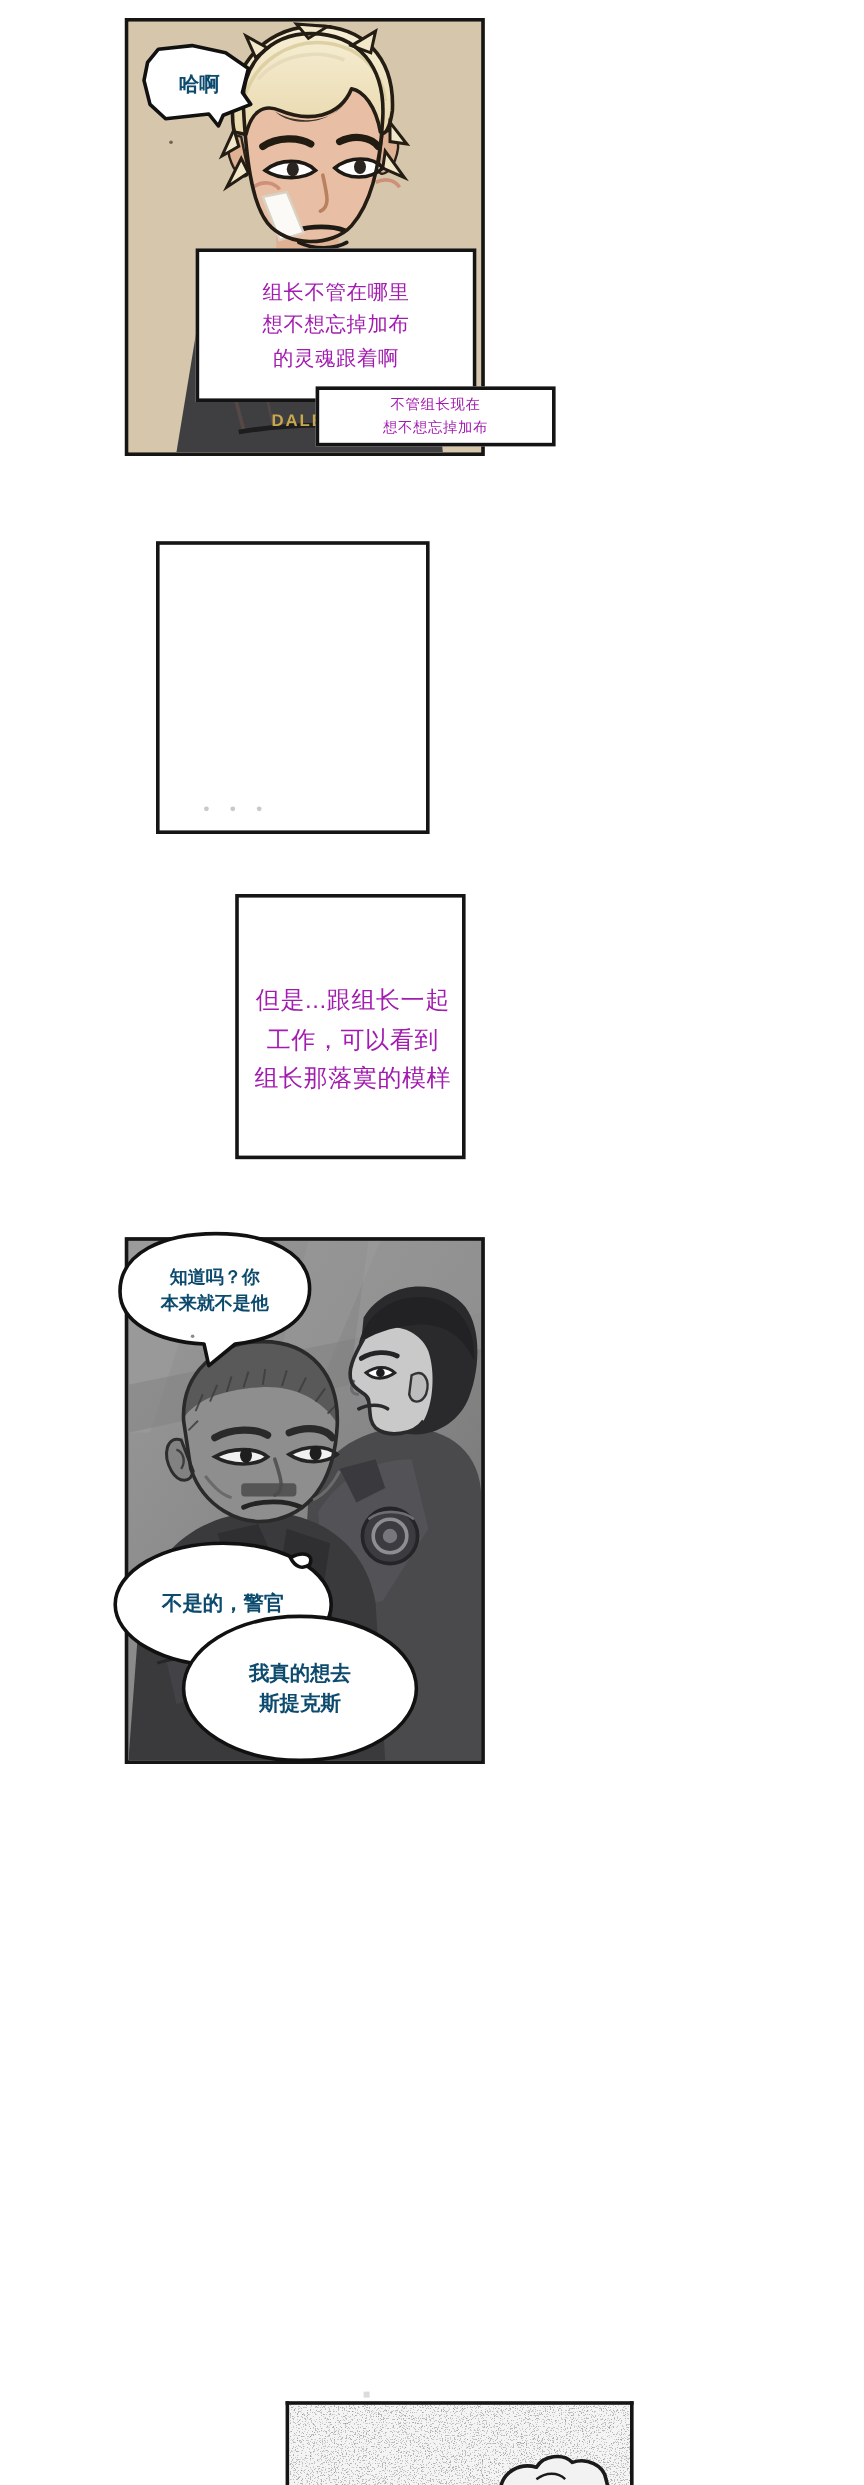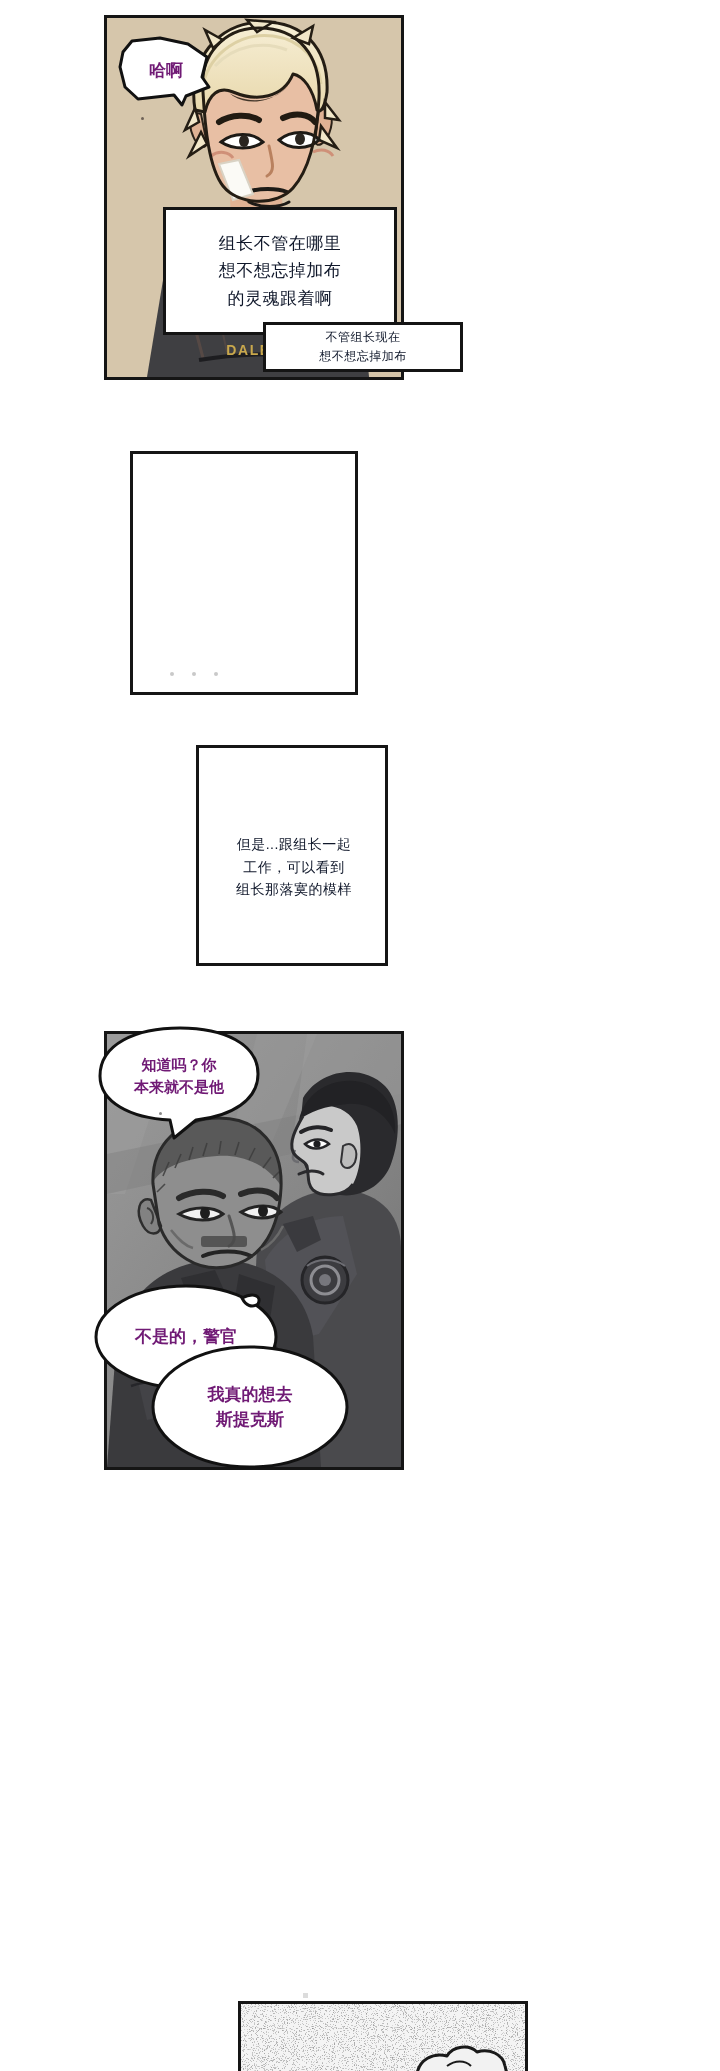--- a/index.html
+++ b/index.html
@@ -11,28 +11,28 @@
   }
   .page{position:relative;width:720px;height:2071px;background:#fff;}
 
   
   .panel{position:absolute;box-sizing:border-box;border:3px solid #151515;overflow:hidden;}
 
   
   .textbox{
     position:absolute;box-sizing:border-box;background:#fff;border:3px solid #141414;
     display:flex;flex-direction:column;align-items:center;justify-content:center;
-    color:#0f172a;letter-spacing:.5px;z-index:40;
+    color:#a21caf;letter-spacing:.5px;z-index:40;
   }
   .textbox .ln{line-height:1.62;white-space:nowrap;font-weight:500;}
 
   
   .jagsvg{position:absolute;z-index:49;}
   .jagtext{position:absolute;z-index:51;display:flex;flex-direction:column;
-           align-items:center;justify-content:center;color:#701a75;}
+           align-items:center;justify-content:center;color:#0c4a6e;}
   .jagtext .ln{line-height:1.5;white-space:nowrap;font-weight:700;}
 
   
   .art{position:absolute;inset:0;}
   svg.art{display:block;}
 
   .dots{position:absolute;display:flex;gap:18px;z-index:30;}
   .dots i{display:block;width:4px;height:4px;border-radius:50%;background:#c9c9c9;}
 </style>
 </head>
@@ -146,21 +146,21 @@
   <div class="panel" id="p2" style="left:130px;top:451px;width:228px;height:244px;background:#ffffff;">
   </div>
   <div class="dots" style="left:170px;top:672px;">
     <i></i>
     <i></i>
     <i></i>
   </div>
 
   <div class="panel" id="p3" style="left:196px;top:745px;width:192px;height:221px;background:#ffffff;">
   </div>
-  <div class="textbox" style="left:200px;top:810px;width:188px;height:114px;border:none;background:transparent;font-size:14px;">
+  <div class="textbox" style="left:200px;top:810px;width:188px;height:114px;border:none;background:transparent;font-size:20px;">
     <span class="ln">但是...跟组长一起</span>
     <span class="ln">工作，可以看到</span>
     <span class="ln">组长那落寞的模样</span>
   </div>
 
   <div class="panel" id="p4" style="left:104px;top:1031px;width:300px;height:439px;background:#8d8d8d;">
     <svg class="art" viewBox="0 0 294 433" preserveAspectRatio="none">
       <defs>
         <clipPath id="clipP4">
             <rect x="0" y="0" width="294" height="433"></rect>

